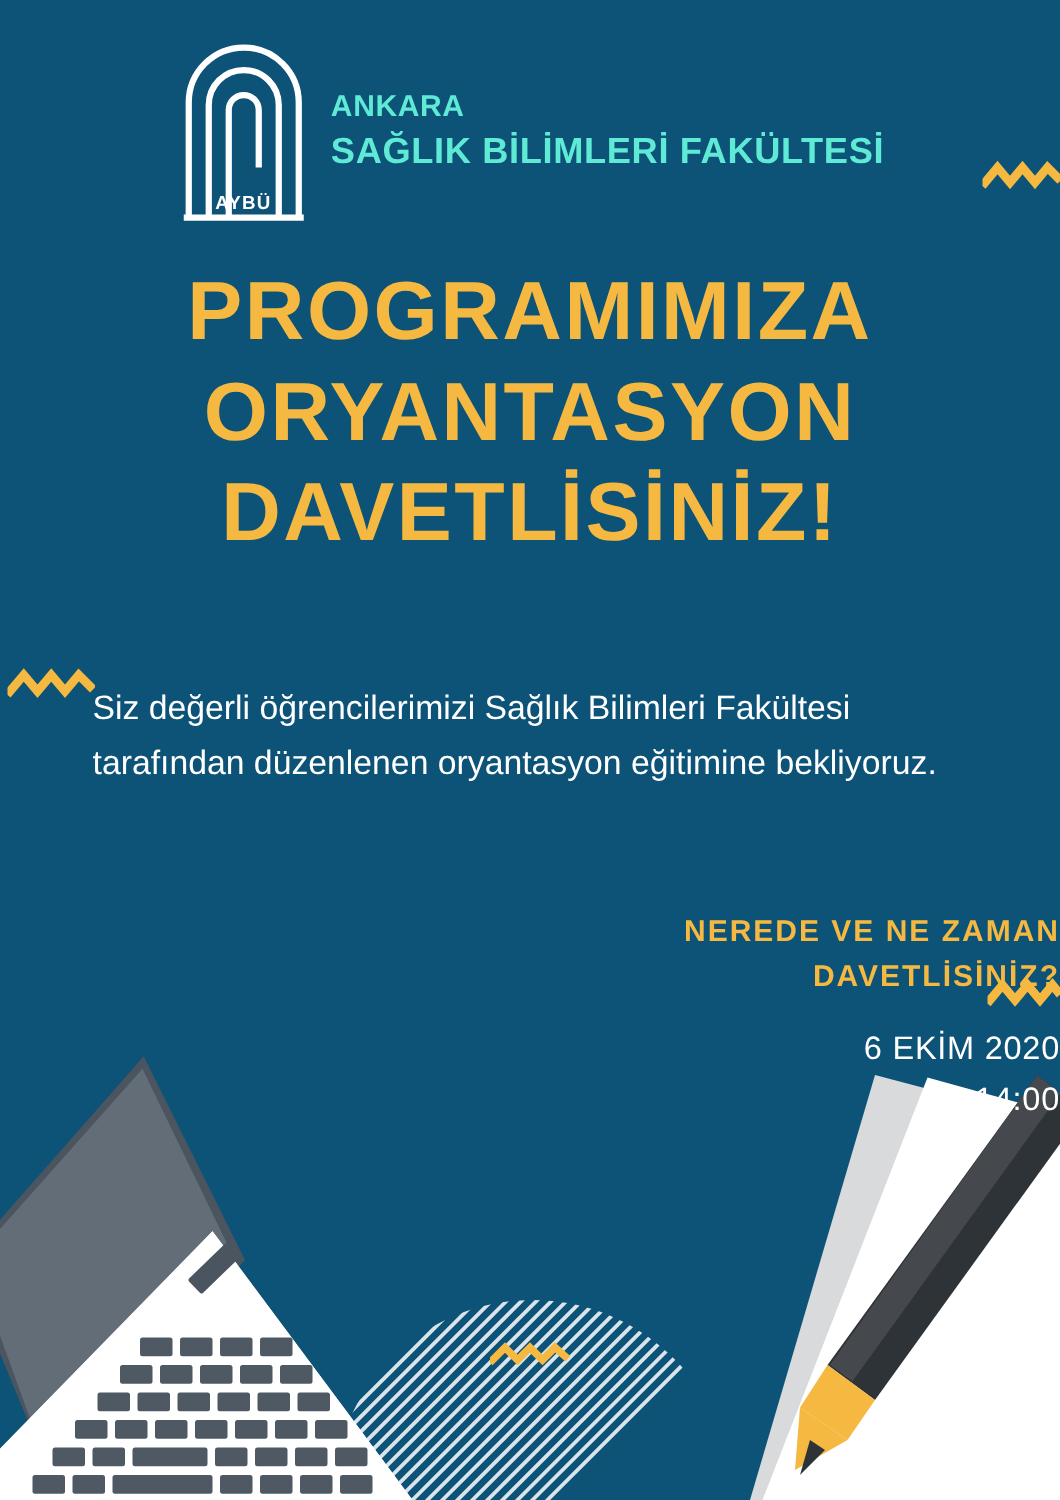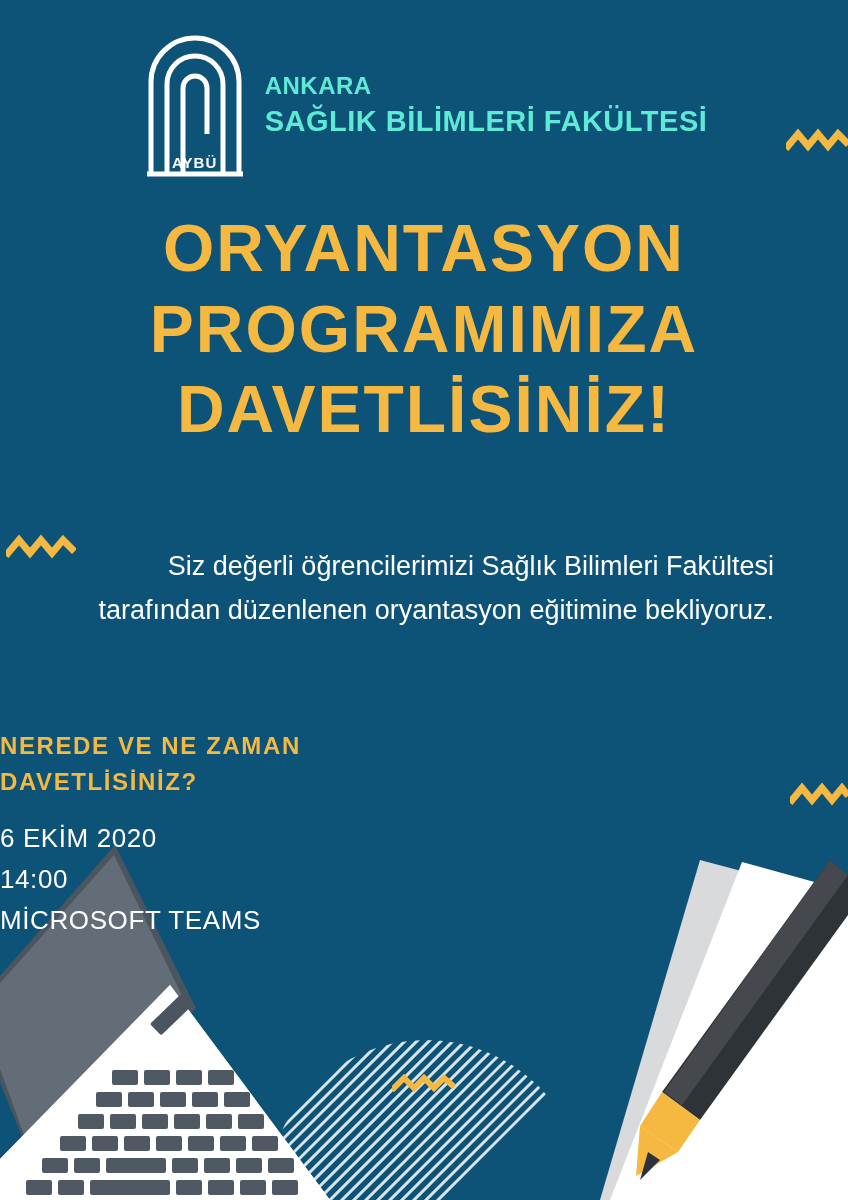--- a/index.html
+++ b/index.html
@@ -83,50 +83,50 @@
     letter-spacing: 2px;
     z-index: 5;
   }
 
   
   .body-text {
     position: absolute;
     top: 545px;
     left: 74px;
     width: 700px;
-    text-align: right;
+    text-align: left;
     color: #ffffff;
     font-size: 27px;
     line-height: 1.62;
     font-weight: 400;
     z-index: 5;
   }
 
   
   .question {
     position: absolute;
     top: 728px;
     left: 0;
     width: 848px;
-    text-align: left;
+    text-align: right;
     color: #f5b841;
     font-weight: bold;
     font-size: 24px;
     letter-spacing: 1.6px;
     line-height: 1.5;
     z-index: 5;
   }
 
   
   .details {
     position: absolute;
     top: 818px;
     left: 0;
     width: 848px;
-    text-align: left;
+    text-align: right;
     color: #ffffff;
     font-size: 26px;
     line-height: 1.58;
     letter-spacing: 0.6px;
     z-index: 5;
   }
 
   
   .art { position: absolute; inset: 0; z-index: 1; }
   .art svg { display: block; }
@@ -277,31 +277,30 @@
       </svg>
       <div class="logo-abbr">AYBÜ</div>
     </div>
     <div class="uni-lines">
       <div class="l1">ANKARA</div>
       <div class="l3">SAĞLIK BİLİMLERİ FAKÜLTESİ</div>
     </div>
   </div>
 
   <div class="headline">
+    <div>PROGRAMIMIZA</div>
     <div>ORYANTASYON</div>
-    <div>PROGRAMIMIZA</div>
     <div>DAVETLİSİNİZ!</div>
   </div>
 
   <div class="body-text">Siz değerli öğrencilerimizi Sağlık Bilimleri Fakültesi tarafından düzenlenen oryantasyon eğitimine bekliyoruz.</div>
 
   <div class="question">
     <div>NEREDE VE NE ZAMAN</div>
     <div>DAVETLİSİNİZ?</div>
   </div>
 
   <div class="details">
     <div>6 EKİM 2020</div>
     <div>14:00</div>
-    <div>MİCROSOFT TEAMS</div>
   </div>
 
 </div>
 
 </body></html>

